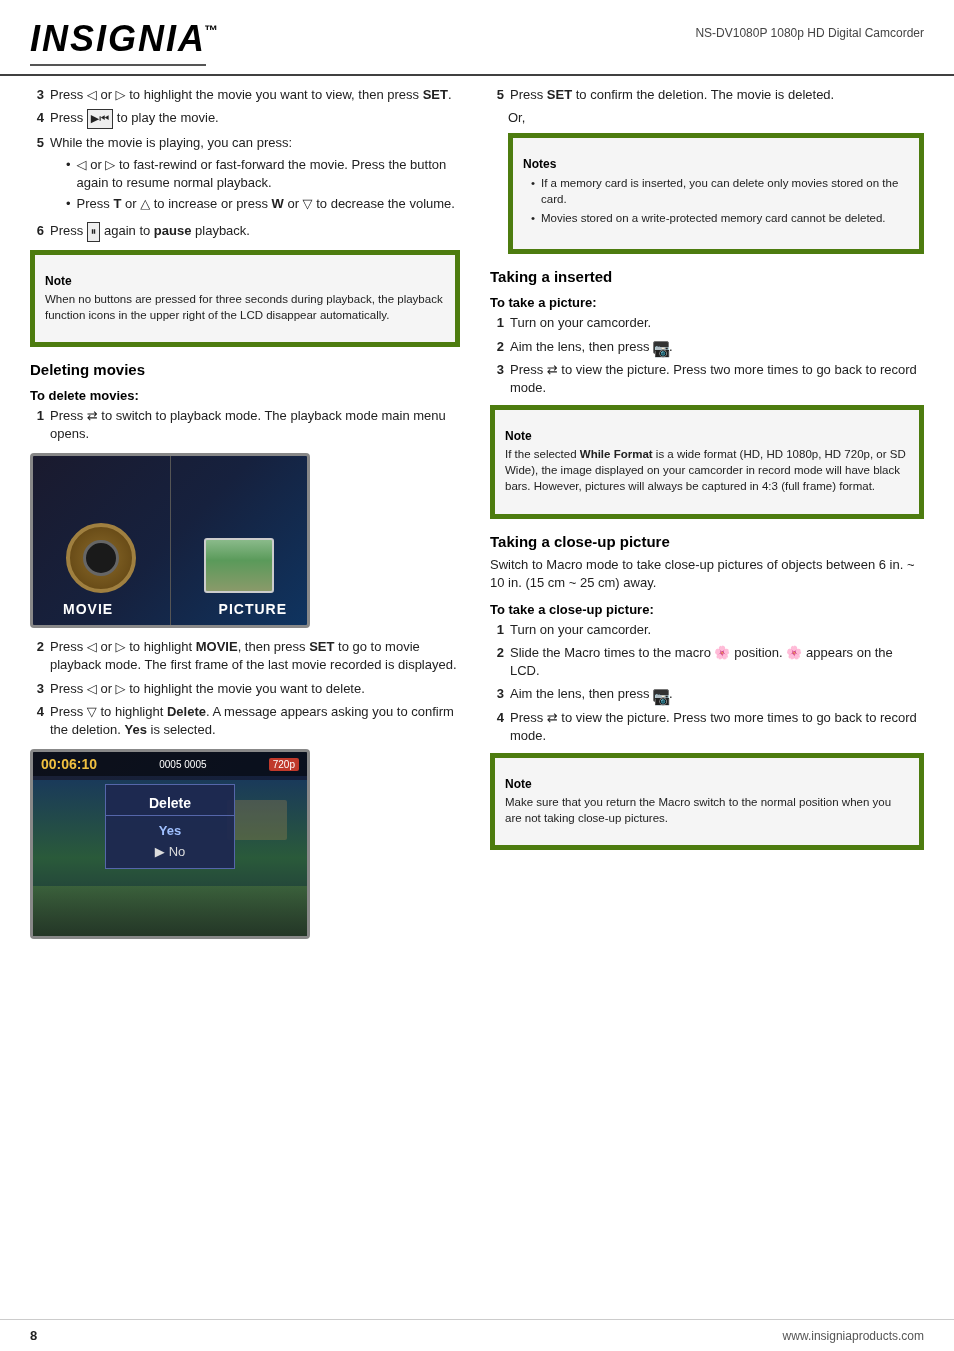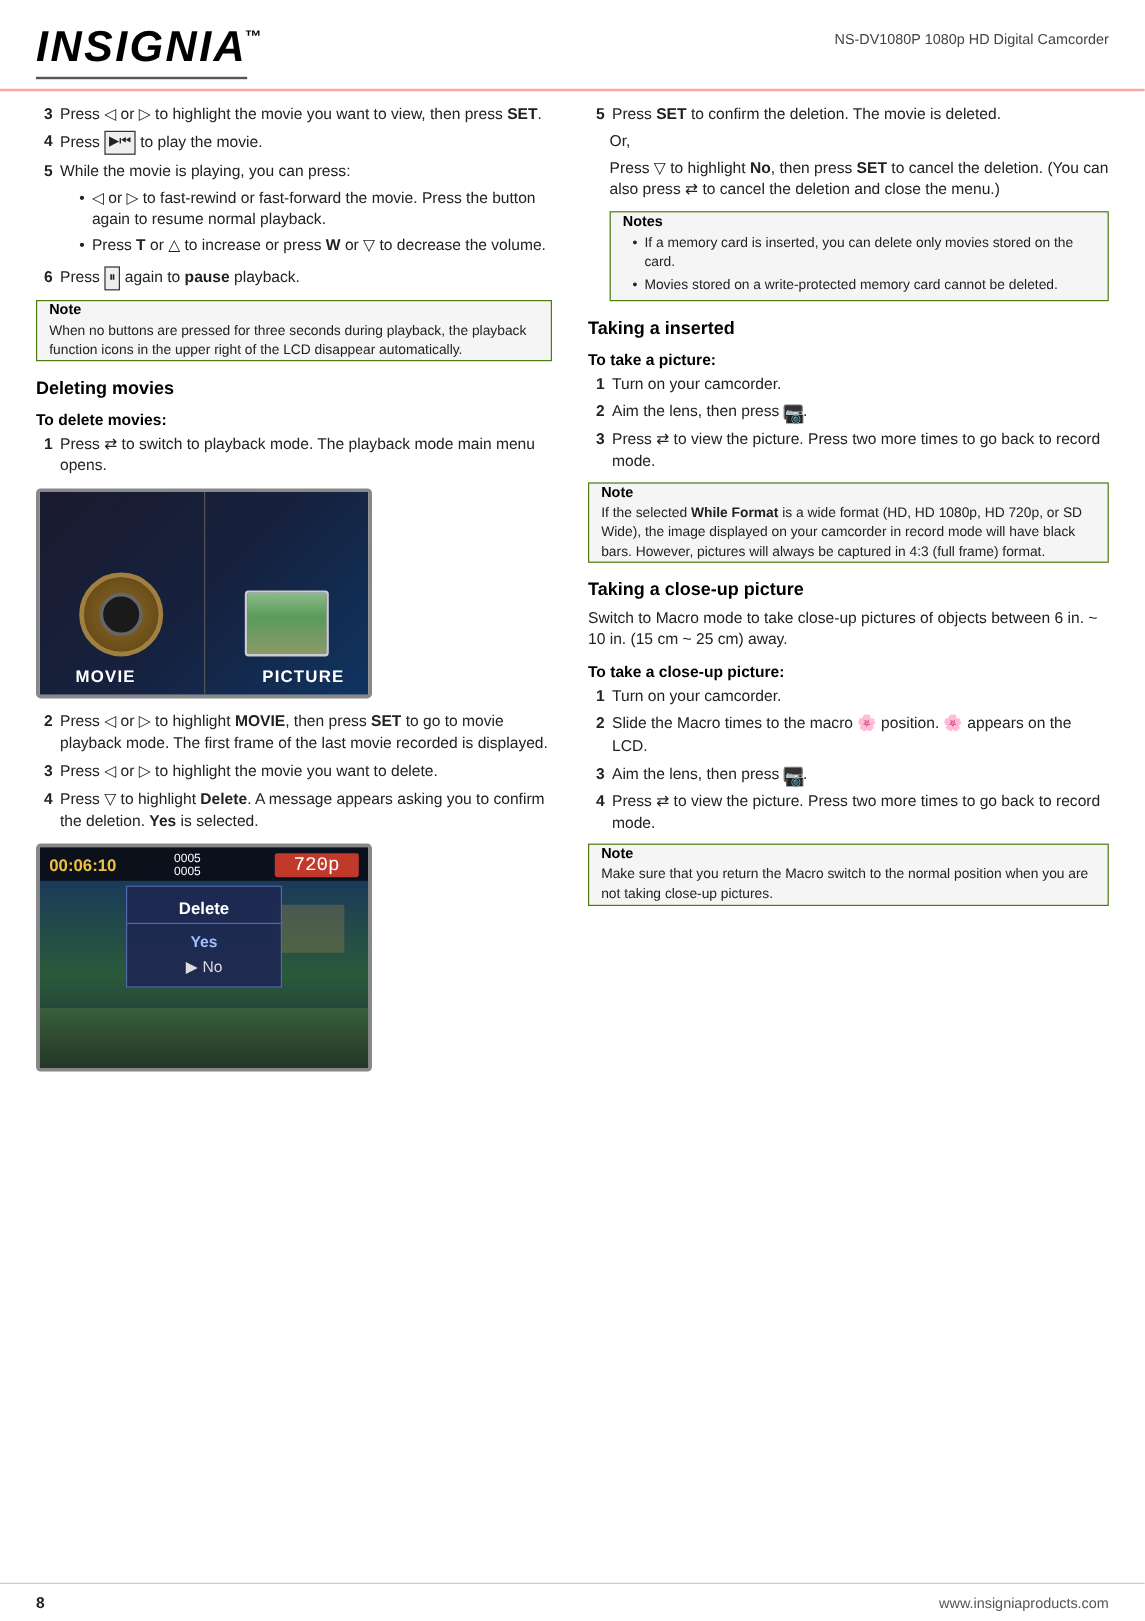--- a/index.html
+++ b/index.html
@@ -19,21 +19,21 @@
       padding: 0;
       position: relative;
     }
 
     
     .header {
       display: flex;
       justify-content: space-between;
       align-items: flex-start;
       padding: 18px 30px 8px 30px;
-      border-bottom: 2px solid #fca5a5;
+      border-bottom: 2px solid #404040;
       margin-bottom: 10px;
     }
 
     .logo {
       font-size: 36px;
       font-weight: 900;
       letter-spacing: 2px;
       color: #000;
       font-style: italic;
       position: relative;
@@ -134,23 +134,23 @@
     }
 
     ul.bullets li::before {
       content: '•';
       flex-shrink: 0;
     }
 
     
     .note-box {
       background: #f5f5f5;
-      border: 1px solid #4d7c0f;
+      border: 5px solid #4d7c0f;
       margin: 8px 0;
-      padding: 0 10px;
+      padding: 19px 10px;
     }
 
     .note-box .note-title {
       font-weight: bold;
       font-size: 12px;
       margin-bottom: 3px;
       color: #000;
     }
 
     .note-box p, .note-box .note-content {
@@ -280,24 +280,23 @@
     }
 
     .screen-delete-counter {
       font-size: 10px;
       color: #fff;
     }
 
     .screen-delete-badge {
       background: #c0392b;
       color: #fff;
-      font-size: 16px;
-      padding: 1px 16px;
+      font-size: 10px;
+      padding: 1px 4px;
       border-radius: 2px;
-      font-family: Liberation Mono, monospace;
     }
 
     .screen-delete-menu {
       position: absolute;
       top: 32px;
       left: 50%;
       transform: translateX(-50%);
       background: rgba(30,40,80,0.95);
       border: 1px solid #5566aa;
       width: 130px;
@@ -471,21 +470,20 @@
 
       <ol class="steps">
         <li>
           <span class="step-num">5</span>
           <span class="step-content">Press <span class="bold">SET</span> to confirm the deletion. The movie is deleted.</span>
         </li>
       </ol>
 
       <p style="margin: 6px 0 6px 18px;">Or,</p>
 
-      <p style="margin: 0 0 8px 18px; line-height:1.4;">Press ▽ to highlight <span class="bold">No</span>, then press <span class="bold">SET</span> to cancel the deletion. (You can also press ⇄ to cancel the deletion and close the menu.)</p>
 
       <div class="note-box" style="margin-left:18px;">
         <div class="note-title">Notes</div>
         <ul class="bullets">
           <li>
               <span>If a memory card is inserted, you can delete only movies stored on the card.</span>
             </li>
           <li>
               <span>Movies stored on a write-protected memory card cannot be deleted.</span>
             </li>

